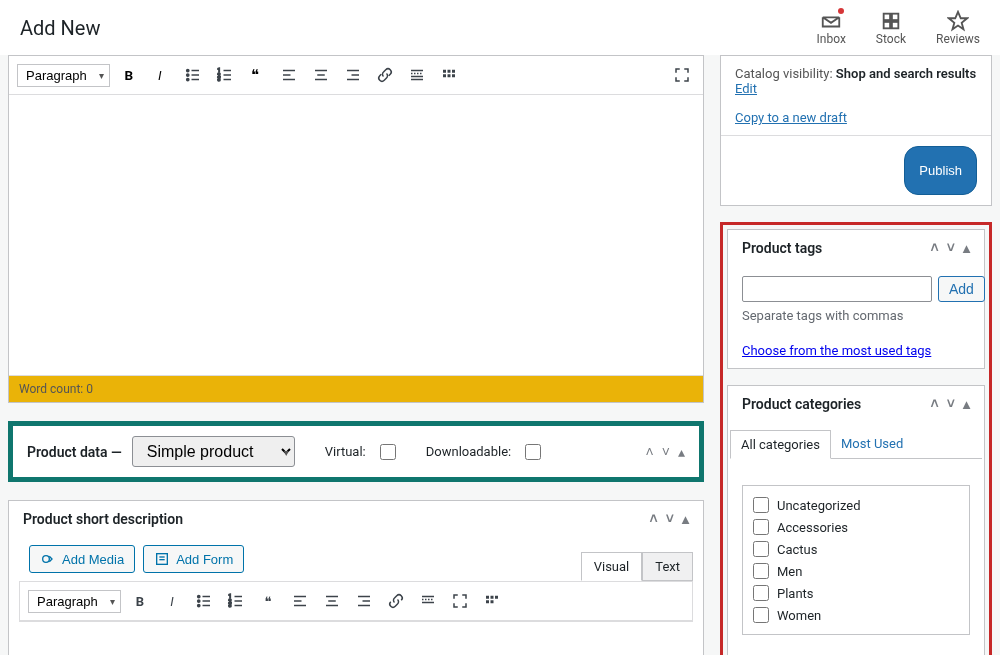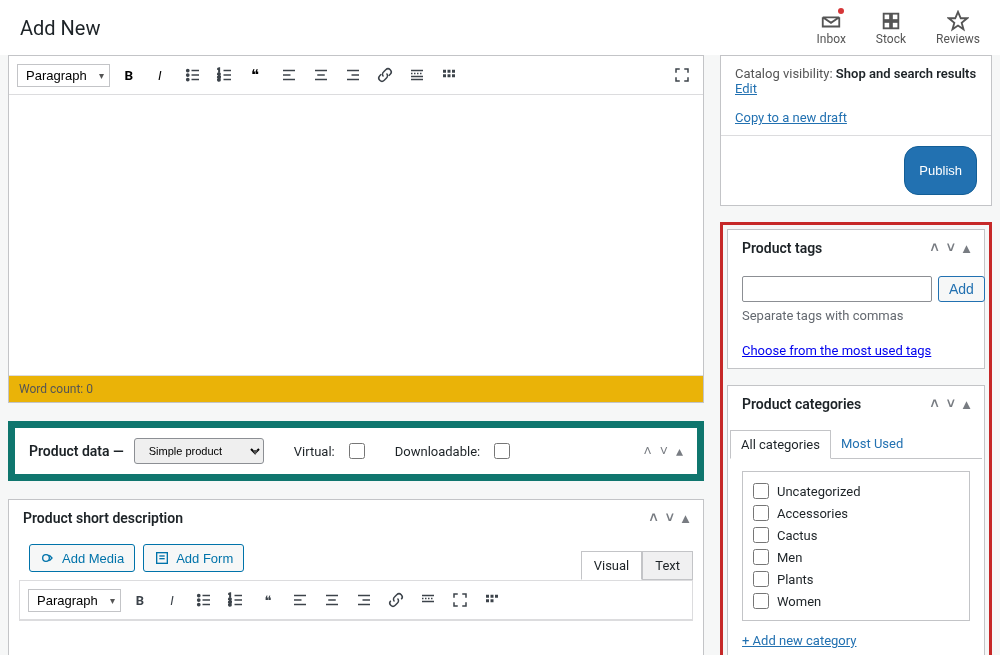--- a/index.html
+++ b/index.html
@@ -15,23 +15,23 @@
 .side-col { width: 272px; flex-shrink: 0; }
 .editor-box { background: #fff; border: 1px solid #c3c4c7; margin-bottom: 18px; }
 .toolbar { display: flex; align-items: center; padding: 6px 8px; border-bottom: 1px solid #dcdcde; gap: 6px; }
 .toolbar-select { border: 1px solid #c3c4c7; padding: 3px 22px 3px 8px; font-size: 13px; background: #fff; appearance: none; position: relative; }
 .select-wrap { position: relative; display: inline-block; }
 .select-wrap::after { content: '▾'; position: absolute; right: 6px; top: 50%; transform: translateY(-50%); pointer-events: none; font-size: 10px; color: #555; }
 .tb-btn { width: 26px; height: 26px; display: flex; align-items: center; justify-content: center; cursor: pointer; color: #3c434a; }
 .tb-btn svg { width: 18px; height: 18px; }
 .editor-area { height: 280px; background: #fff; }
 .word-count { padding: 6px 10px; font-size: 12px; color: #555; border-top: 1px solid #dcdcde; background: #eab308; }
-.product-data-header { background: #fff; border: 7px solid #0f766e; padding: 10px 14px; display: flex; align-items: center; gap: 10px; margin-bottom: 18px; }
+.product-data-header { background: #fff; border: 5px solid #0f766e; padding: 10px 14px; display: flex; align-items: center; gap: 10px; margin-bottom: 18px; }
 .product-data-header .title { font-weight: 600; font-size: 14px; }
-.product-type-select { border: 1px solid #8c8f94; padding: 5px 24px 5px 10px; font-size: 11px; border-radius: 3px; }
+.product-type-select { border: 1px solid #8c8f94; padding: 5px 24px 5px 10px; font-size: 16px; border-radius: 3px; }
 .inline-check { display: flex; align-items: center; gap: 14px; font-size: 13px; margin-left: 20px; }
 .inline-check input { width: 16px; height: 16px; }
 .panel-controls { margin-left: auto; display: flex; gap: 8px; color: #787c82; }
 .panel-controls span { cursor: pointer; font-size: 14px; }
 .short-desc-box { background: #fff; border: 1px solid #c3c4c7; }
 .short-desc-header { padding: 10px 14px; display: flex; align-items: center; font-weight: 600; font-size: 14px; text-align: center; }
 .media-btns { display: flex; gap: 8px; padding: 8px 10px; }
 .media-btn { border: 1px solid #0073aa; color: #0073aa; background: #f6f7f7; padding: 5px 10px; border-radius: 3px; display: flex; align-items: center; gap: 6px; font-size: 13px; cursor: pointer; }
 .editor-tabs { margin-left: auto; display: flex; }
 .editor-tab { padding: 6px 12px; border: 1px solid #c3c4c7; background: #f0f0f1; font-size: 13px; cursor: pointer; }
@@ -47,21 +47,21 @@
 .side-panel-head { padding: 10px 14px; display: flex; align-items: center; font-weight: 600; font-size: 14px; }
 .tag-input-row { display: flex; gap: 6px; padding: 10px 14px 6px; }
 .tag-input { flex: 1; border: 1px solid #8c8f94; padding: 4px 6px; font-size: 13px; border-radius: 2px; }
 .btn-secondary { border: 1px solid #2271b1; color: #2271b1; background: #f6f7f7; padding: 4px 10px; border-radius: 3px; font-size: 14px; cursor: pointer; }
 .hint { padding: 0 14px 10px; color: #646970; font-size: 13px; }
 .side-link { padding: 10px 14px; }
 .cat-tabs { display: flex; border-bottom: 1px solid #c3c4c7; margin: 8px 2px 0; }
 .cat-tab { padding: 6px 10px; font-size: 13px; cursor: pointer; }
 .cat-tab.active { border: 1px solid #c3c4c7; border-bottom: 1px solid #fff; margin-bottom: -1px; background: #fff; }
 .cat-tab.inactive { color: #2271b1; }
-.cat-list { border: 1px solid #c3c4c7; margin: 12px 14px; padding: 8px 10px; }
+.cat-list { border: 1px solid #c3c4c7; margin: 26px 14px; padding: 8px 10px; }
 .cat-item { display: flex; align-items: center; gap: 8px; padding: 3px 0; font-size: 13px; }
 .cat-item input { width: 16px; height: 16px; border-radius: 3px; }
 .add-cat { padding: 0 14px 14px; }
 .add-cat a { color: #2271b1; text-decoration: underline; font-size: 13px; }
 .fullscreen-icon { margin-left: auto; }
 .catalog-label { color: #555; }
 .catalog-val { font-weight: 600; }
 </style>
 </head>
 <body>

